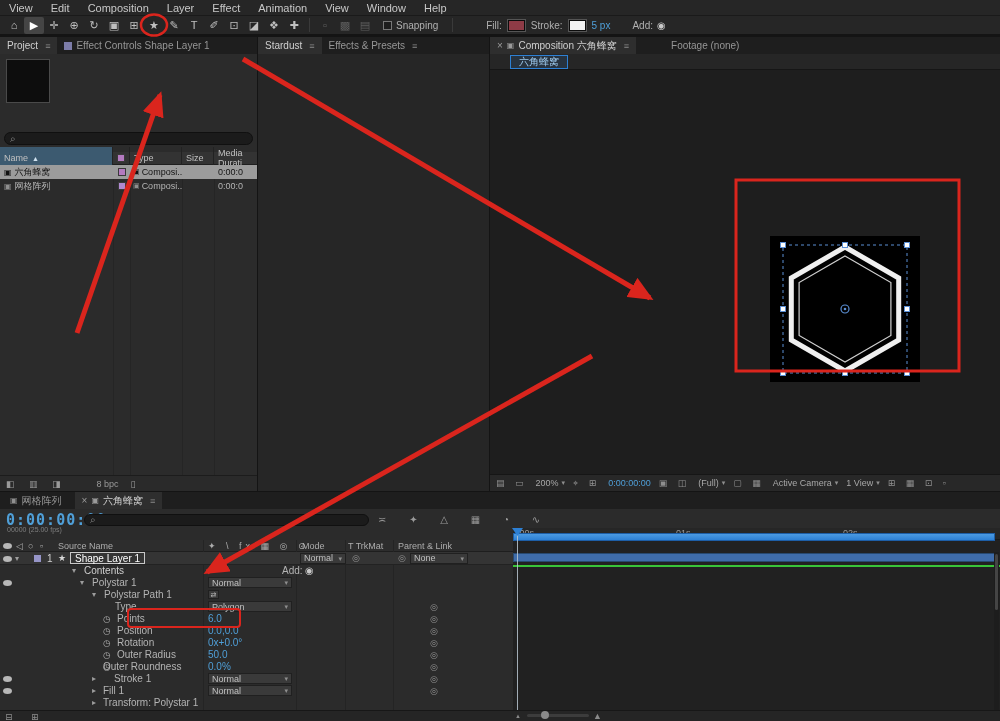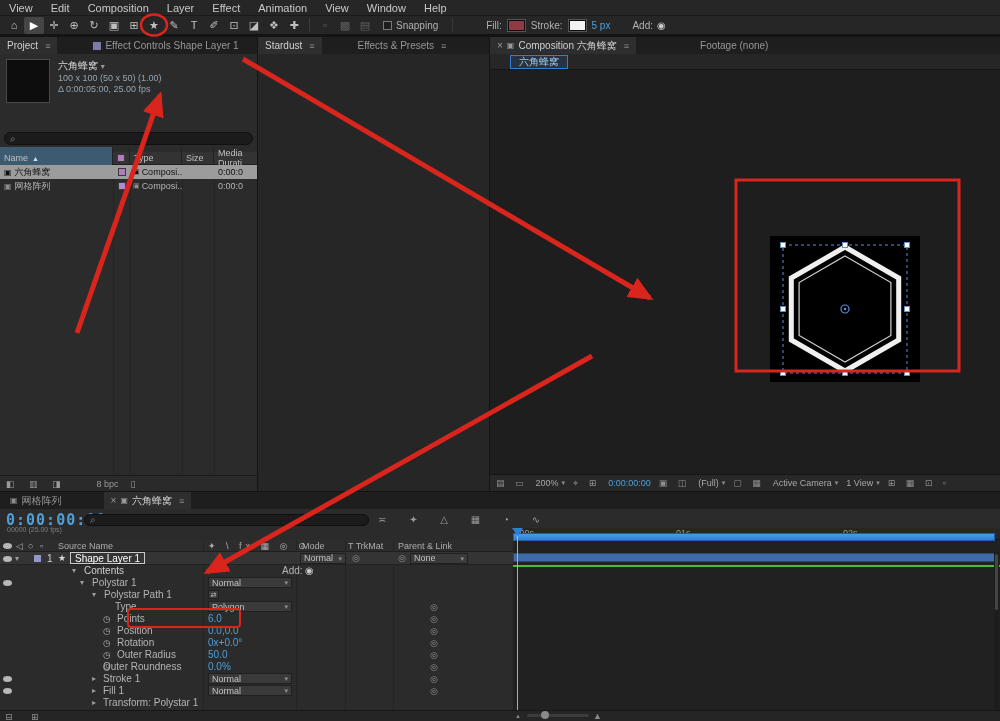--- a/index.html
+++ b/index.html
@@ -21,21 +21,21 @@
   .tool.active{background:#454545;border-radius:2px;color:#fff;}
   .tool.dim{color:#5e5e5e;}
   .tsep{width:1px;height:14px;background:#3a3a3a;margin:0 5px;}
   .chk{width:9px;height:9px;border:1px solid #777;background:#1d1d1d;display:inline-block;margin:0 4px 0 8px;}
   .swatch{width:17px;height:11px;display:inline-block;border:1px solid #0c0c0c;outline:1px solid #555;margin:0 6px;}
   .blue{color:var(--accent-blue);}
   .wsbar{position:absolute;right:4px;top:0;height:19px;display:flex;align-items:center;gap:18px;font-size:10px;color:#b0b0b0;}
 
   
   .panel{position:absolute;background:#2b2b2b;}
-  .tabbar{height:17px;background:#1e1e1e;display:flex;align-items:stretch;font-size:10px;color:#969696;gap:29px;}
+  .tabbar{height:17px;background:#1e1e1e;display:flex;align-items:stretch;font-size:10px;color:#969696;}
   .tab{padding:0 7px;display:flex;align-items:center;gap:4px;white-space:nowrap;}
   .tab.active{background:#2e2e2e;color:#cfcfcf;}
   .tab .hamb{font-size:9px;color:#8a8a8a;margin-left:3px;}
   .tab .clsx{color:#9a9a9a;font-size:10px;}
   .tab .tico{width:8px;height:8px;background:#7c7ca8;display:inline-block;}
 
   
   #project{left:0;top:37px;width:257px;height:454px;background:#2b2b2b;}
   .thumb{position:absolute;left:6px;top:22px;width:44px;height:44px;background:#0d0d0d;border:1px solid #4a4a4a;}
   .pinfo{position:absolute;left:58px;top:23px;line-height:12px;}
@@ -168,26 +168,20 @@
       <div class="tab active">
         <span>Project</span>
         <span class="hamb">≡</span>
       </div>
       <div class="tab">
         <span class="tico"></span>
         <span>Effect Controls Shape Layer 1</span>
       </div>
     </div>
     <div class="thumb"></div>
-    <div class="pinfo">
-      <div class="nm"><span>六角蜂窝</span>
-        <span class="tw">▾</span></div>
-      <div class="sub">100 x 100  (50 x 50) (1.00)</div>
-      <div class="sub">Δ 0:00:05:00, 25.00 fps</div>
-    </div>
     <div class="searchbox" style="left:4px;top:95px;width:249px;height:13px;">
       <span>⌕</span>
       <input style="">
     </div>
     <div class="ptable-head">
       <span class="ph namec">
         <span>Name</span>
         <span style="font-size:7px;margin-left:4px;color:#cfe2f0;">▲</span>
       </span>
       <span class="ph chipc">
@@ -451,21 +445,21 @@
     </div>
     <div class="trow" style="top:169px">
       <span style="left:103px" class="sw">◷</span>
       <span style="left:103px">Outer Roundness</span>
       <span style="left:208px" class="blue">0.0%</span>
       <span style="left:430px" class="pw">◎</span>
     </div>
     <div class="trow" style="top:181px">
       <span style="left:3px;top:3px" class="eye"></span>
       <span style="left:92px" class="tw">▸</span>
-      <span style="left:103px">Stroke 1</span>
+      <span style="left:114px">Stroke 1</span>
       <span class="dd" style="left:208px;width:84px;top:0px">
         <span>Normal</span>
         <span class="caret">▾</span>
       </span>
       <span style="left:430px" class="pw">◎</span>
     </div>
     <div class="trow" style="top:193px">
       <span style="left:3px;top:3px" class="eye"></span>
       <span style="left:92px" class="tw">▸</span>
       <span style="left:103px">Fill 1</span>

